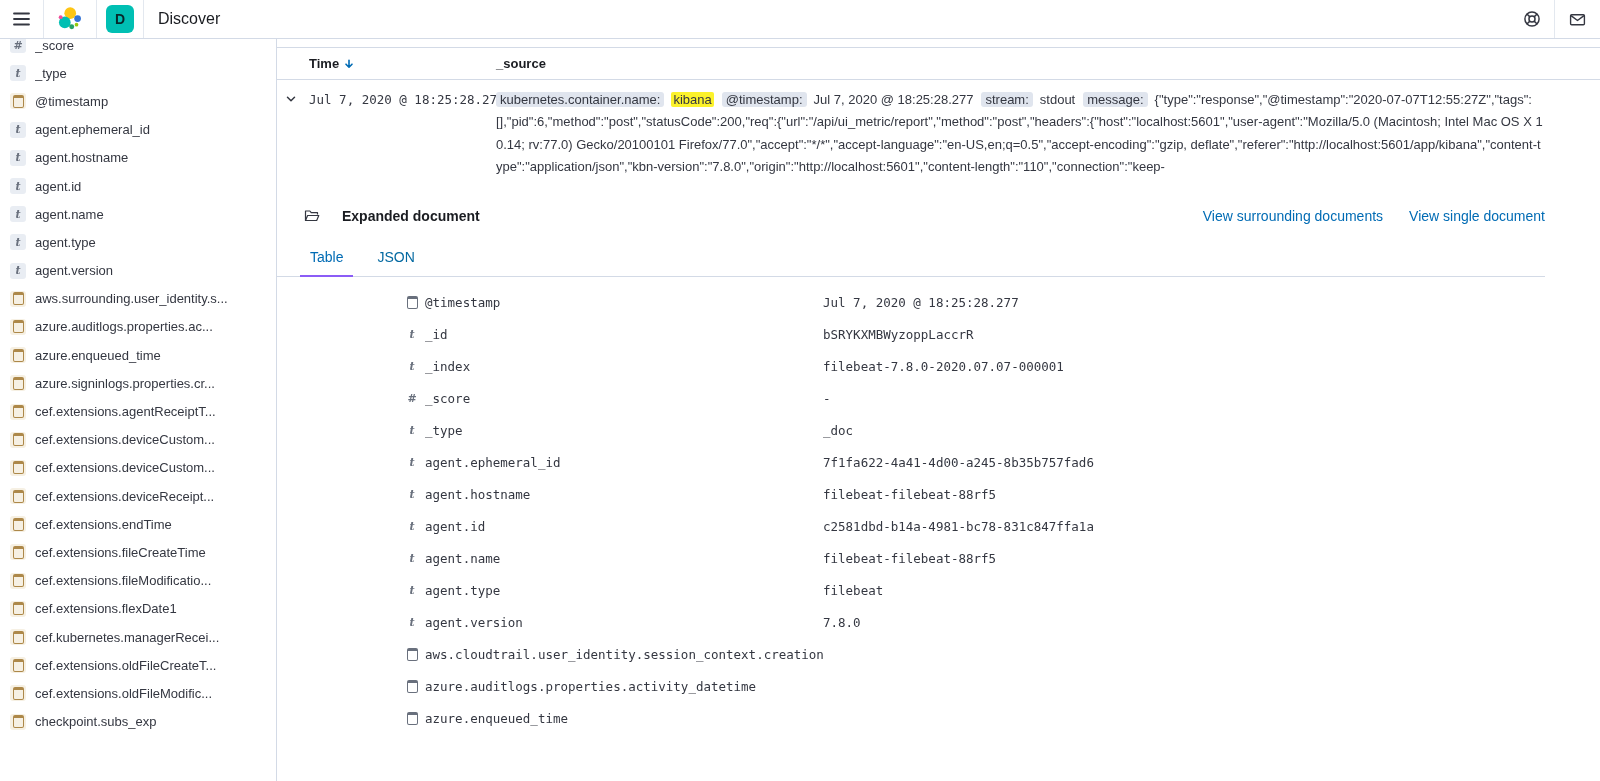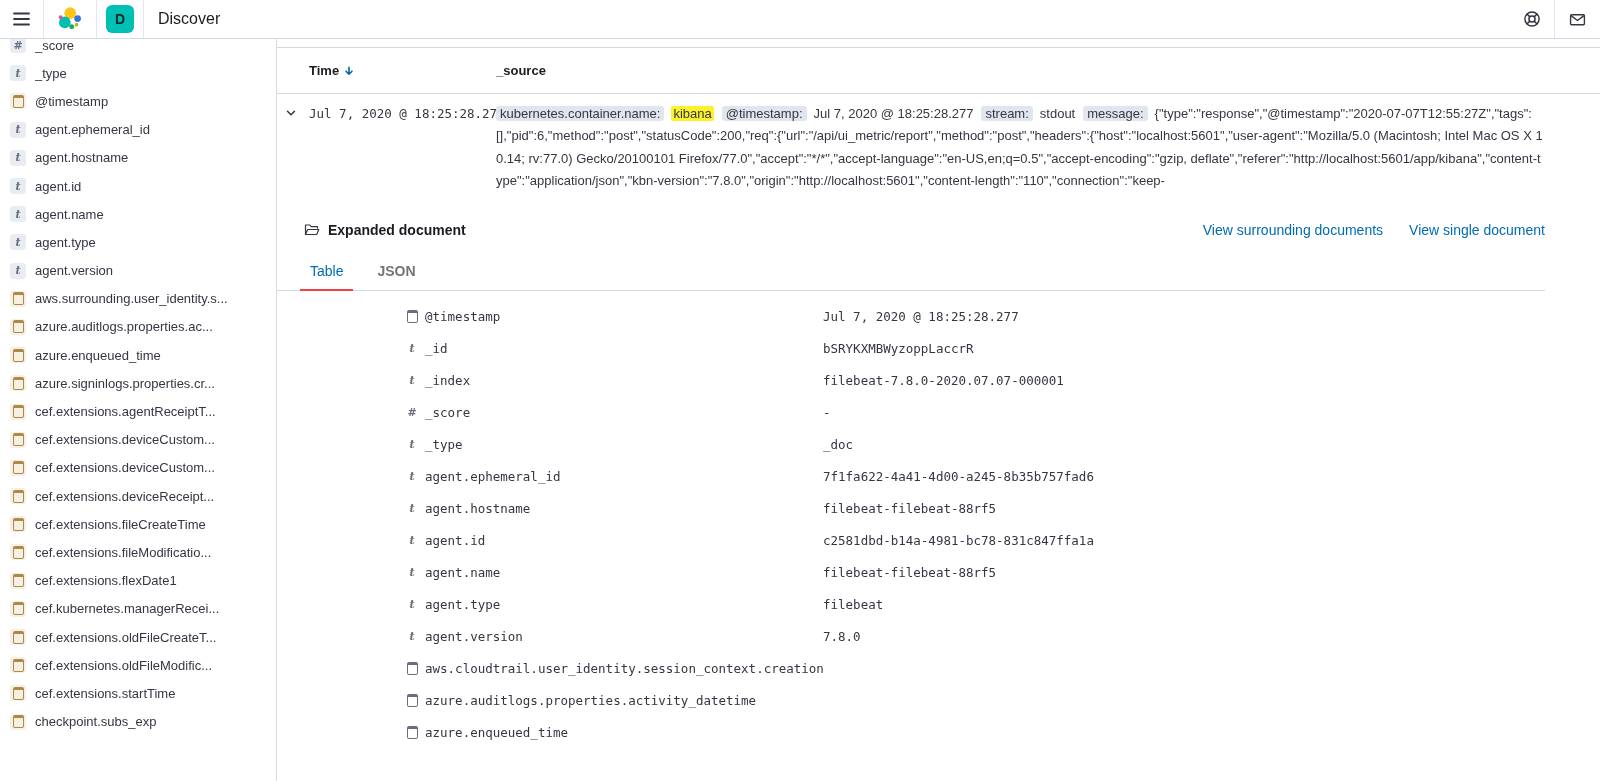--- a/index.html
+++ b/index.html
@@ -26,44 +26,44 @@
   .field-list { margin-top:-8px; }
   .field-item { height:28.2px; display:flex; align-items:center; gap:9px; padding:0 8px 0 10px; font-size:13px; color:#343741; white-space:nowrap; cursor:pointer; }
   .field-icon { width:16px; height:16px; border-radius:3px; flex:none; display:inline-flex; align-items:center; justify-content:center;
     font:italic 700 11px "DejaVu Serif", serif; color:#69707d; }
   .field-icon[data-type="t"], .field-icon[data-type="#"] { background:#e9edf3; }
   .field-icon[data-type="date"] { background:#f6f0e3; color:#ad8849; }
   .field-icon[data-type="date"]::before { content:""; width:9px; height:9px; border:1px solid currentColor; border-top-width:3px; border-radius:2px; }
   .field-label { overflow:hidden; }
 
   
-  .tbl-header { margin-top:8px; height:47px; border-top:1px solid #d3dae6; border-bottom:1px solid #d3dae6;
+  .tbl-header { margin-top:8px; height:33px; border-top:1px solid #d3dae6; border-bottom:1px solid #d3dae6;
     display:grid; grid-template-columns:26px 187px 1fr; align-items:center; padding-left:6px; padding-right:55px;
     font-size:13px; font-weight:700; color:#1a1c21; }
   .time-head { grid-column:2; display:flex; align-items:center; gap:5px; cursor:pointer; }
 
   
   .doc-row { display:grid; grid-template-columns:26px 187px 1fr; padding:9px 55px 12px 6px; }
   .expander { width:22px; height:20px; background:none; border:none; cursor:pointer; display:flex; align-items:flex-start; justify-content:flex-start; padding-top:4px; padding-left:2px; }
   .time-cell { font-family:"DejaVu Sans Mono","Liberation Mono",monospace; font-size:12.5px; color:#343741; padding-top:3px; white-space:nowrap; }
   .src-cell { font-family:Liberation Sans, sans-serif; font-size:13px; line-height:22.4px; color:#343741; }
   .src-badge { background:#e0e5ee; border-radius:3px; padding:0 4px; margin-right:7px; }
   .src-val { margin-right:8px; }
   .src-val.hl { background:#fcf22b; border-radius:2px; padding:0 2px; margin-right:8px; }
   .src-val.msg { word-break:break-all; margin-right:0; }
 
   
   .expanded-head { margin-top:17px; display:flex; align-items:center; padding-left:27px; padding-right:55px; }
-  .exp-title { display:flex; align-items:center; gap:8px; font-size:14px; font-weight:700; color:#1a1c21; }
+  .exp-title { display:flex; align-items:center; gap:22px; font-size:14px; font-weight:700; color:#1a1c21; }
   .exp-links { margin-left:auto; display:flex; gap:26px; }
   .exp-link { font-size:14px; font-weight:500; color:#006bb4; text-decoration:none; cursor:pointer;text-align:center; }
 
   .tabs { margin-top:17px; margin-right:55px; border-bottom:1px solid #d3dae6; display:flex; gap:14px; padding-left:23px; }
-  .tab { padding:8px 10px 10px; font-size:14px; color:#737373; background:none; border:none; cursor:pointer;font-weight:bold; }
-  .tab.active { color:#006bb4; font-weight:500; border-bottom:2px solid #ef4444; margin-bottom:-1px; }
+  .tab { padding:8px 10px 10px; font-size:14px; color:#0369a1; background:none; border:none; cursor:pointer; }
+  .tab.active { color:#006bb4; font-weight:500; border-bottom:2px solid #8b5cf6; margin-bottom:-1px; }
 
   
   .detail { padding-top:10px; }
   .d-row { height:32px; display:flex; align-items:center; padding-left:128px; }
   .d-row .field-icon { width:14px; height:14px; background:transparent; }
   .d-row .field-icon[data-type="date"] { background:transparent; color:#69707d; }
   .d-name { width:398px; flex:none; margin-left:6px; font-family:"DejaVu Sans Mono","Liberation Mono",monospace; font-size:12.5px; color:#343741; white-space:nowrap; overflow:hidden; }
   .d-value { font-family:"DejaVu Sans Mono","Liberation Mono",monospace; font-size:12.5px; color:#343741; white-space:nowrap; }
 </style>
 </head>
@@ -192,20 +192,24 @@
         <div class="field-item">
           <span class="field-icon" data-type="date"></span>
           <span class="field-label">cef.extensions.deviceCustom...</span>
         </div>
 
         <div class="field-item">
           <span class="field-icon" data-type="date"></span>
           <span class="field-label">cef.extensions.deviceReceipt...</span>
         </div>
 
+        <div class="field-item">
+          <span class="field-icon" data-type="date"></span>
+          <span class="field-label">cef.extensions.endTime</span>
+        </div>
 
         <div class="field-item">
           <span class="field-icon" data-type="date"></span>
           <span class="field-label">cef.extensions.fileCreateTime</span>
         </div>
 
         <div class="field-item">
           <span class="field-icon" data-type="date"></span>
           <span class="field-label">cef.extensions.fileModificatio...</span>
         </div>
@@ -223,24 +227,20 @@
         <div class="field-item">
           <span class="field-icon" data-type="date"></span>
           <span class="field-label">cef.extensions.oldFileCreateT...</span>
         </div>
 
         <div class="field-item">
           <span class="field-icon" data-type="date"></span>
           <span class="field-label">cef.extensions.oldFileModific...</span>
         </div>
 
-        <div class="field-item">
-          <span class="field-icon" data-type="date"></span>
-          <span class="field-label">cef.extensions.startTime</span>
-        </div>
 
         <div class="field-item">
           <span class="field-icon" data-type="date"></span>
           <span class="field-label">checkpoint.subs_exp</span>
         </div>
       </div>
   </aside>
 
   <main>
     <div class="tbl-header">

